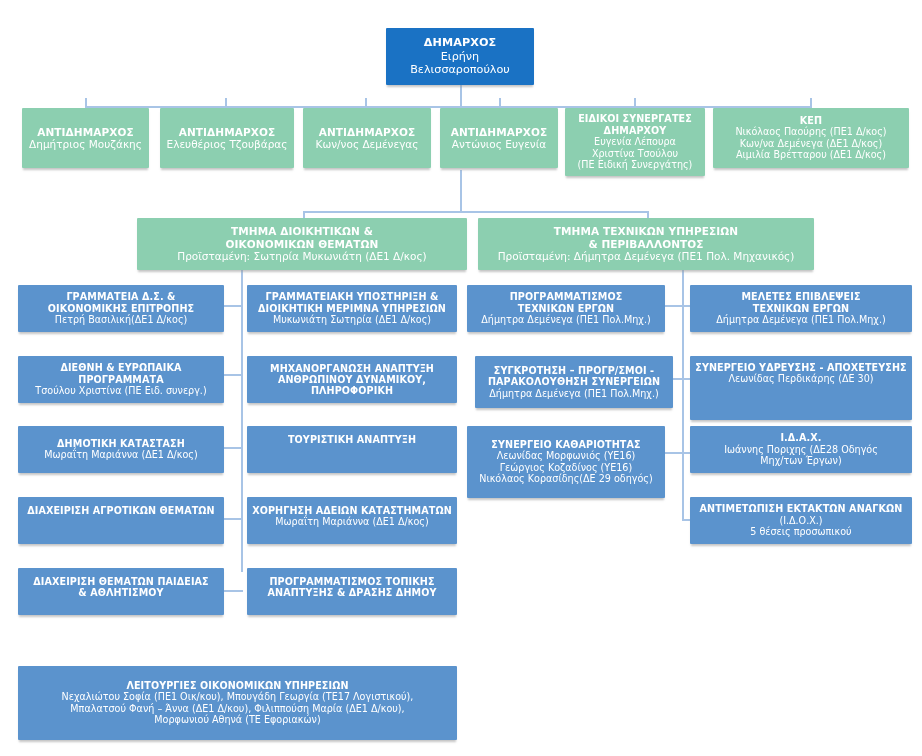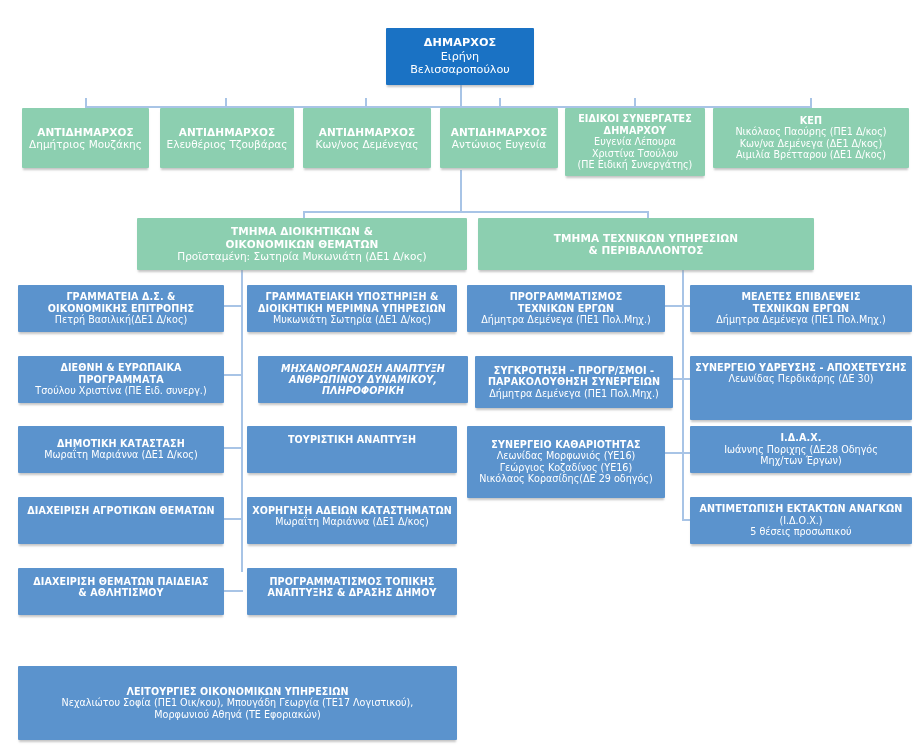--- a/index.html
+++ b/index.html
@@ -135,20 +135,21 @@
 
   <div class="node green f11" style="left:137px;top:218px;width:330px;height:52px;">
     <div class="ttl">ΤΜΗΜΑ ΔΙΟΙΚΗΤΙΚΩΝ &amp;</div>
     <div class="ttl">ΟΙΚΟΝΟΜΙΚΩΝ ΘΕΜΑΤΩΝ</div>
     <div class="sub">Προϊσταμένη: Σωτηρία Μυκωνιάτη (ΔΕ1 Δ/κος)</div>
   </div>
 
   <div class="node green f11" style="left:478px;top:218px;width:336px;height:52px;">
     <div class="ttl">ΤΜΗΜΑ ΤΕΧΝΙΚΩΝ ΥΠΗΡΕΣΙΩΝ</div>
     <div class="ttl">&amp; ΠΕΡΙΒΑΛΛΟΝΤΟΣ</div>
+    <div class="sub">Προϊσταμένη: Δήμητρα Δεμένεγα (ΠΕ1 Πολ. Μηχανικός)</div>
   </div>
 
   <div class="node blue-mid f10" style="left:18px;top:285px;width:206px;height:47px;">
     <div class="ttl">ΓΡΑΜΜΑΤΕΙΑ Δ.Σ. &amp;</div>
     <div class="ttl">ΟΙΚΟΝΟΜΙΚΗΣ ΕΠΙΤΡΟΠΗΣ</div>
     <div class="sub">Πετρή Βασιλική(ΔΕ1 Δ/κος)</div>
   </div>
 
   <div class="node blue-mid f10" style="left:18px;top:356px;width:206px;height:47px;">
     <div class="ttl">ΔΙΕΘΝΗ &amp; ΕΥΡΩΠΑΙΚΑ ΠΡΟΓΡΑΜΜΑΤΑ</div>
@@ -168,21 +169,21 @@
     <div class="ttl">ΔΙΑΧΕΙΡΙΣΗ ΘΕΜΑΤΩΝ ΠΑΙΔΕΙΑΣ</div>
     <div class="ttl">&amp; ΑΘΛΗΤΙΣΜΟΥ</div>
   </div>
 
   <div class="node blue-mid f10" style="left:247px;top:285px;width:210px;height:47px;">
     <div class="ttl">ΓΡΑΜΜΑΤΕΙΑΚΗ ΥΠΟΣΤΗΡΙΞΗ &amp;</div>
     <div class="ttl">ΔΙΟΙΚΗΤΙΚΗ ΜΕΡΙΜΝΑ ΥΠΗΡΕΣΙΩΝ</div>
     <div class="sub">Μυκωνιάτη Σωτηρία (ΔΕ1 Δ/κος)</div>
   </div>
 
-  <div class="node blue-mid f10" style="left:258px;top:356px;width:210px;height:47px;font-style:italic;">
+  <div class="node blue-mid f10" style="left:247px;top:356px;width:210px;height:47px;">
     <div class="ttl">ΜΗΧΑΝΟΡΓΑΝΩΣΗ ΑΝΑΠΤΥΞΗ</div>
     <div class="ttl">ΑΝΘΡΩΠΙΝΟΥ ΔΥΝΑΜΙΚΟΥ,</div>
     <div class="ttl">ΠΛΗΡΟΦΟΡΙΚΗ</div>
   </div>
 
   <div class="node blue-mid f10" style="left:247px;top:426px;width:210px;height:47px;justify-content:flex-start;padding-top:8px;">
     <div class="ttl">ΤΟΥΡΙΣΤΙΚΗ ΑΝΑΠΤΥΞΗ</div>
   </div>
 
   <div class="node blue-mid f10" style="left:247px;top:497px;width:210px;height:47px;justify-content:flex-start;padding-top:8px;">
@@ -233,16 +234,17 @@
 
   <div class="node blue-mid f10" style="left:690px;top:497px;width:222px;height:47px;">
     <div class="ttl">ΑΝΤΙΜΕΤΩΠΙΣΗ ΕΚΤΑΚΤΩΝ ΑΝΑΓΚΩΝ</div>
     <div class="sub">(Ι.Δ.Ο.Χ.)</div>
     <div class="sub">5 θέσεις προσωπικού</div>
   </div>
 
   <div class="node blue-mid f10" style="left:18px;top:666px;width:439px;height:74px;">
     <div class="ttl">ΛΕΙΤΟΥΡΓΙΕΣ ΟΙΚΟΝΟΜΙΚΩΝ ΥΠΗΡΕΣΙΩΝ</div>
     <div class="sub">Νεχαλιώτου Σοφία (ΠΕ1 Οικ/κου), Μπουγάδη Γεωργία (ΤΕ17 Λογιστικού),</div>
+    <div class="sub">Μπαλατσού Φανή – Άννα (ΔΕ1 Δ/κου), Φιλιππούση Μαρία (ΔΕ1 Δ/κου),</div>
     <div class="sub">Μορφωνιού Αθηνά  (ΤΕ Εφοριακών)</div>
   </div>
 
 </div>
 
 </body></html>

